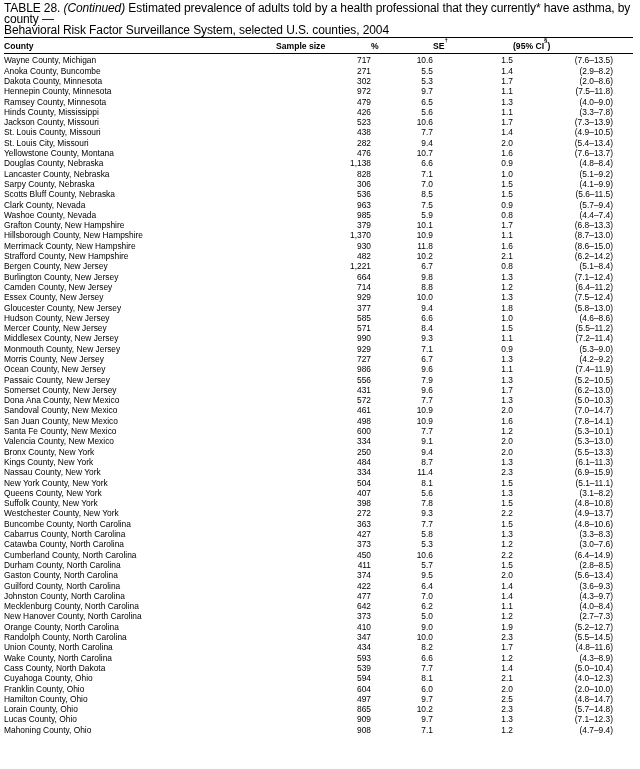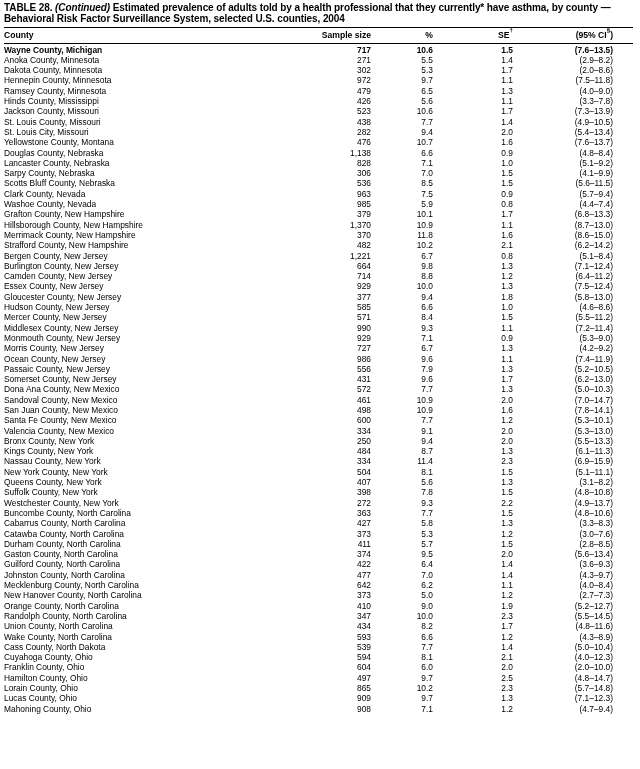--- a/index.html
+++ b/index.html
@@ -3,47 +3,47 @@
 <meta charset="utf-8">
 <style>
   html,body{margin:0;padding:0;}
   body{
     width:640px;height:769px;overflow:hidden;background:#ffffff;color:#000;
     font-family:"Liberation Sans", sans-serif;
     -webkit-font-smoothing:antialiased;
   }
   .page{padding:3px 7px 0 4px;}
   .title{
-    font-weight:bold;font-size:10px;line-height:10.8px;letter-spacing:-0.1px;
+    font-weight:normal;font-size:12px;line-height:10.8px;letter-spacing:-0.1px;
   }
   .title .cont{font-style:italic;}
   table{
     width:629px;border-collapse:collapse;table-layout:fixed;margin-top:2px;
   }
   col.c-county{width:272px;}
   col.c-sample{width:95px;}
   col.c-pct{width:62px;}
   col.c-se{width:80px;}
   col.c-ci{width:120px;}
   thead th{
     border-top:1.4px solid #000;border-bottom:1.4px solid #000;
     font-size:8.6px;font-weight:bold;height:15px;vertical-align:middle;
     padding:0;white-space:nowrap;
   }
   th.h-left{text-align:left;}
-  th.h-right{text-align:right;}
+  th.h-right{text-align:left;}
   th.h-ci{padding-right:20px;}
   tbody td{
     font-size:8.4px;height:10.3px;line-height:10.3px;padding:0;
     white-space:nowrap;overflow:hidden;vertical-align:middle;
   }
   td.c-county{text-align:left;}
   td.c-num{text-align:right;}
   td.c-ci{padding-right:20px;}
-  tbody tr:first-child td{padding-top:1px;font-weight:bold;}
+  tbody tr:first-child td{padding-top:1px;}
   sup.fn{font-size:6.2px;position:relative;top:-2.6px;line-height:0;}
 </style>
 </head>
 <body>
 
 <div class="page">
 
   <div class="title">
     <span>TABLE 28. </span><span class="cont">(Continued)</span><span> Estimated prevalence of adults told by a health professional that they currently* have asthma, by county —</span><br>
     <span>Behavioral Risk Factor Surveillance System, selected U.S. counties, 2004</span>
@@ -68,21 +68,21 @@
     </thead>
     <tbody>
         <tr>
     <td class="c-county">Wayne County, Michigan</td>
     <td class="c-num">717</td>
     <td class="c-num">10.6</td>
     <td class="c-num">1.5</td>
     <td class="c-num c-ci">(7.6–13.5)</td>
   </tr>
         <tr>
-    <td class="c-county">Anoka County, Minnesota</td>
+    <td class="c-county">Anoka County, Buncombe</td>
     <td class="c-num">271</td>
     <td class="c-num">5.5</td>
     <td class="c-num">1.4</td>
     <td class="c-num c-ci">(2.9–8.2)</td>
   </tr>
         <tr>
     <td class="c-county">Dakota County, Minnesota</td>
     <td class="c-num">302</td>
     <td class="c-num">5.3</td>
     <td class="c-num">1.7</td>
@@ -188,21 +188,21 @@
   </tr>
         <tr>
     <td class="c-county">Hillsborough County, New Hampshire</td>
     <td class="c-num">1,370</td>
     <td class="c-num">10.9</td>
     <td class="c-num">1.1</td>
     <td class="c-num c-ci">(8.7–13.0)</td>
   </tr>
         <tr>
     <td class="c-county">Merrimack County, New Hampshire</td>
-    <td class="c-num">370</td>
+    <td class="c-num">930</td>
     <td class="c-num">11.8</td>
     <td class="c-num">1.6</td>
     <td class="c-num c-ci">(8.6–15.0)</td>
   </tr>
         <tr>
     <td class="c-county">Strafford County, New Hampshire</td>
     <td class="c-num">482</td>
     <td class="c-num">10.2</td>
     <td class="c-num">2.1</td>
     <td class="c-num c-ci">(6.2–14.2)</td>
@@ -395,20 +395,27 @@
     <td class="c-num">5.8</td>
     <td class="c-num">1.3</td>
     <td class="c-num c-ci">(3.3–8.3)</td>
   </tr>
         <tr>
     <td class="c-county">Catawba County, North Carolina</td>
     <td class="c-num">373</td>
     <td class="c-num">5.3</td>
     <td class="c-num">1.2</td>
     <td class="c-num c-ci">(3.0–7.6)</td>
+  </tr>
+        <tr>
+    <td class="c-county">Cumberland County, North Carolina</td>
+    <td class="c-num">450</td>
+    <td class="c-num">10.6</td>
+    <td class="c-num">2.2</td>
+    <td class="c-num c-ci">(6.4–14.9)</td>
   </tr>
         <tr>
     <td class="c-county">Durham County, North Carolina</td>
     <td class="c-num">411</td>
     <td class="c-num">5.7</td>
     <td class="c-num">1.5</td>
     <td class="c-num c-ci">(2.8–8.5)</td>
   </tr>
         <tr>
     <td class="c-county">Gaston County, North Carolina</td>

